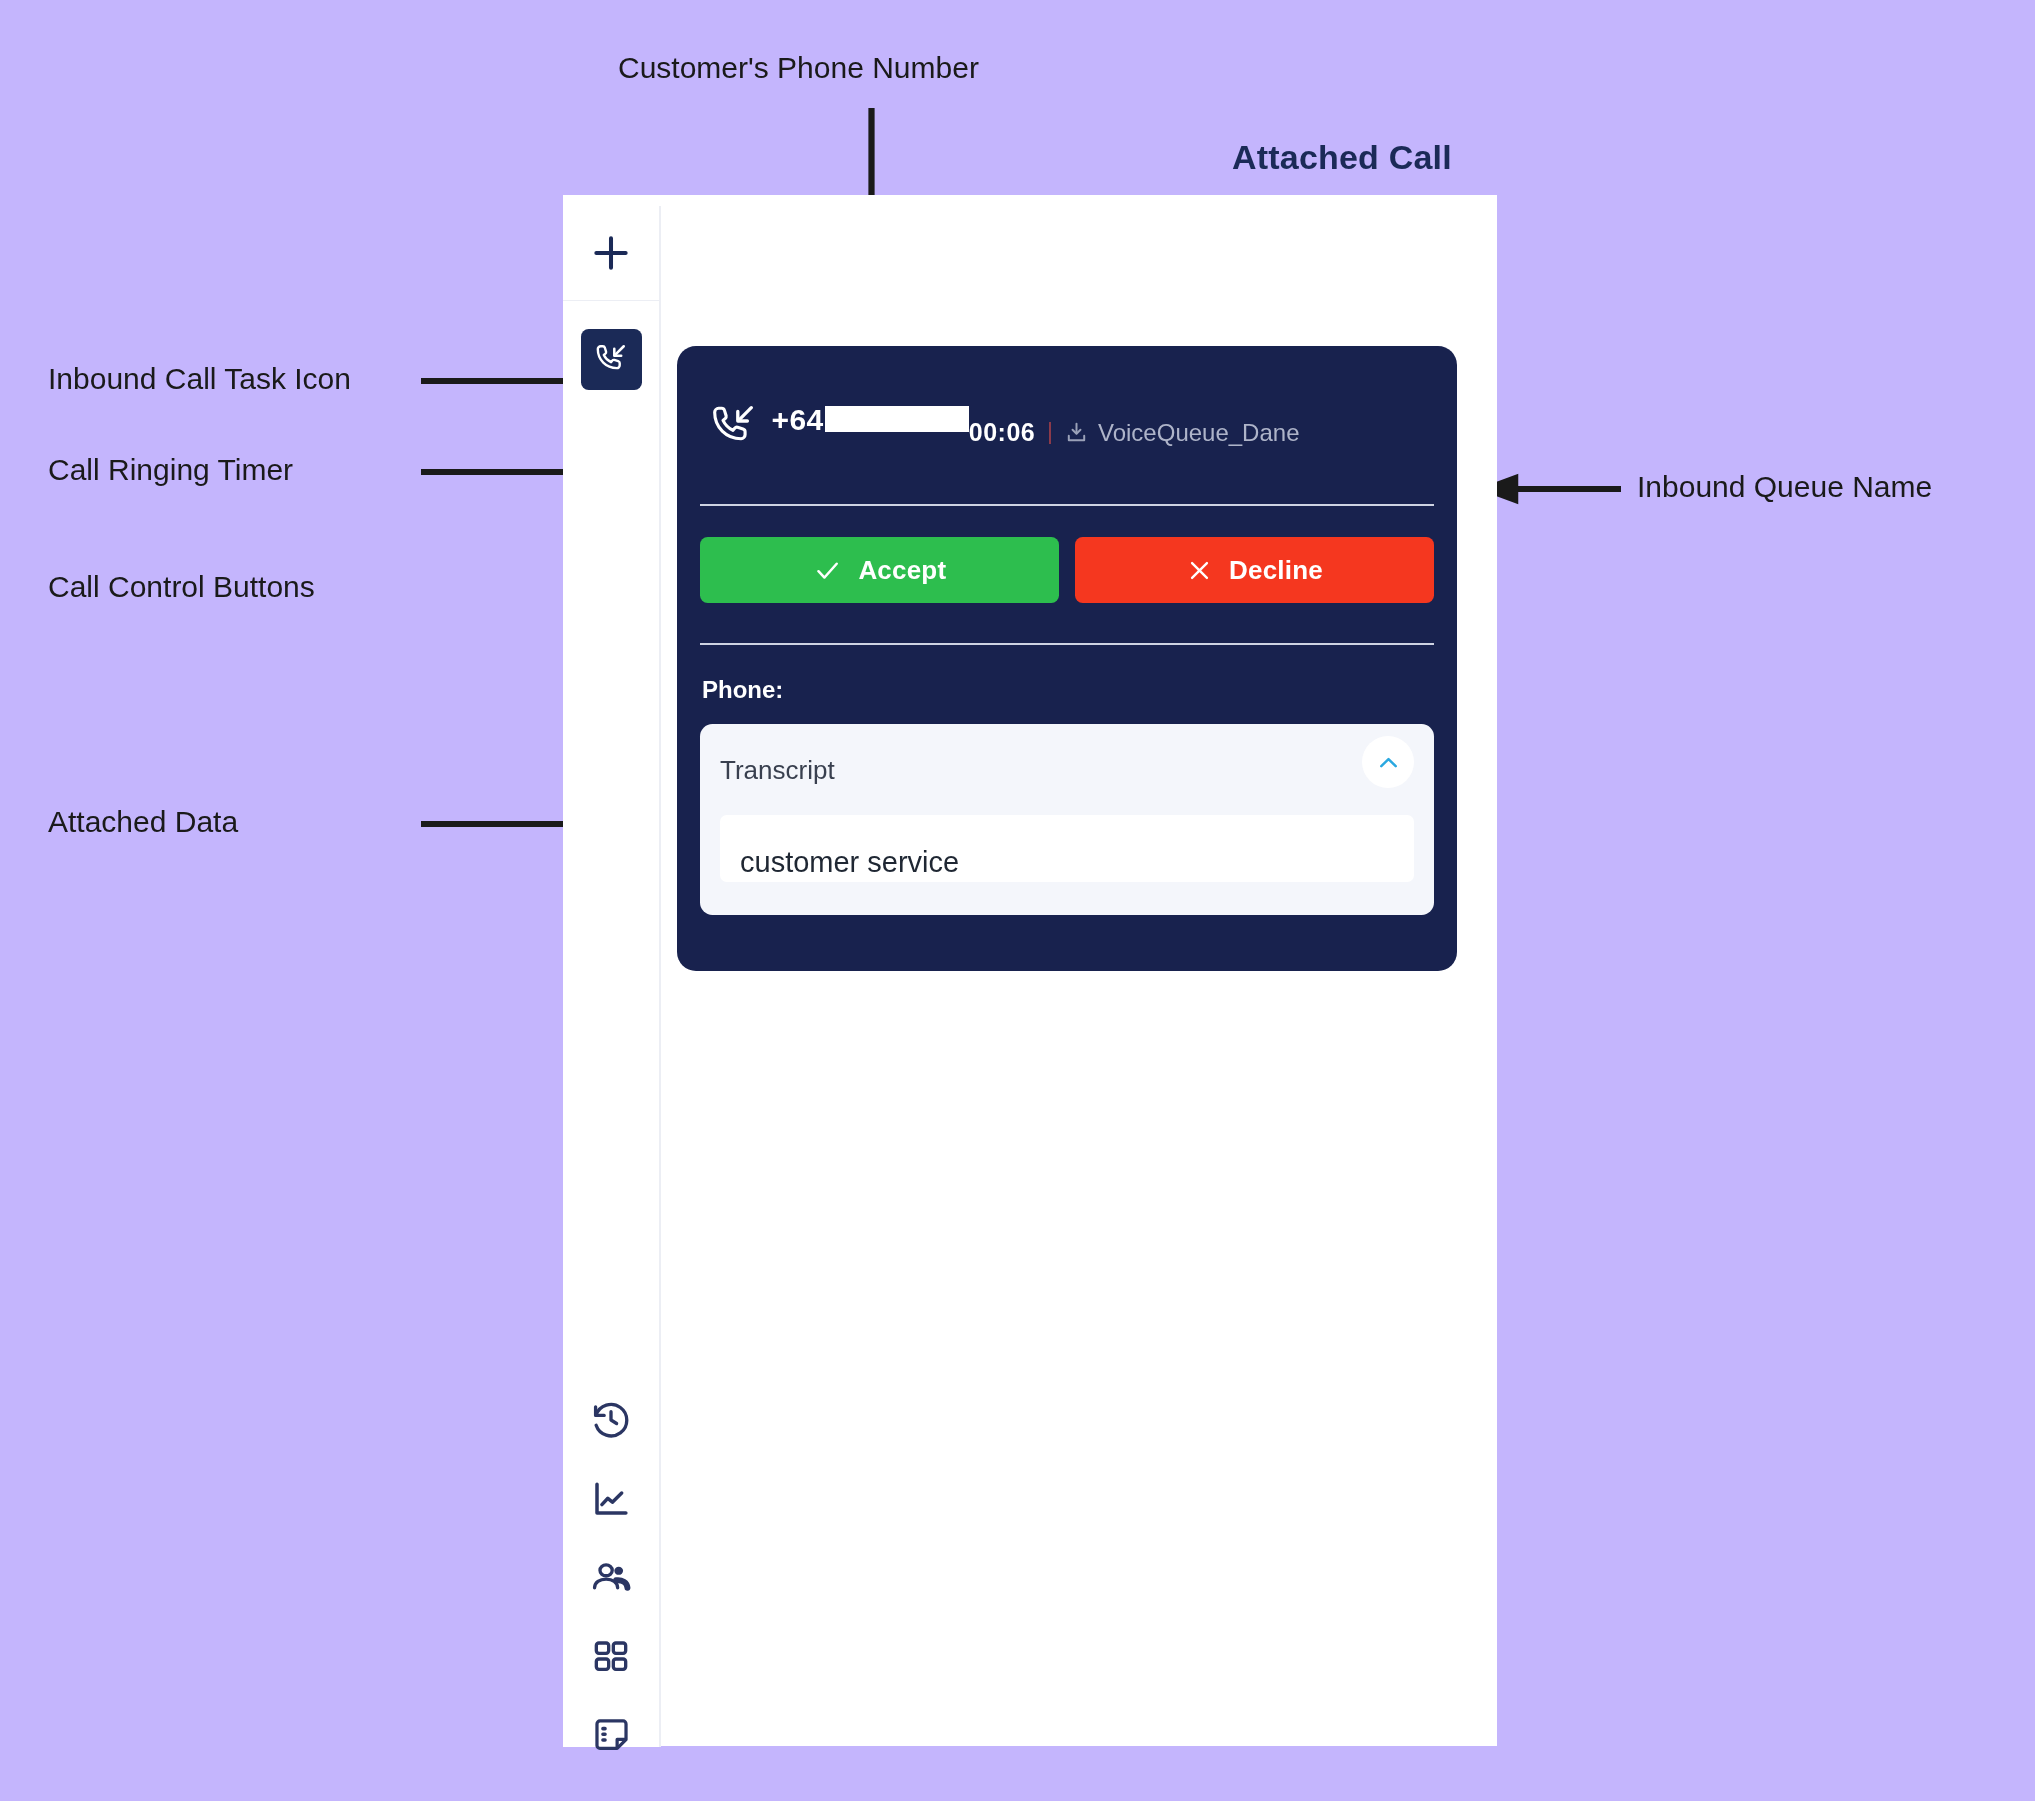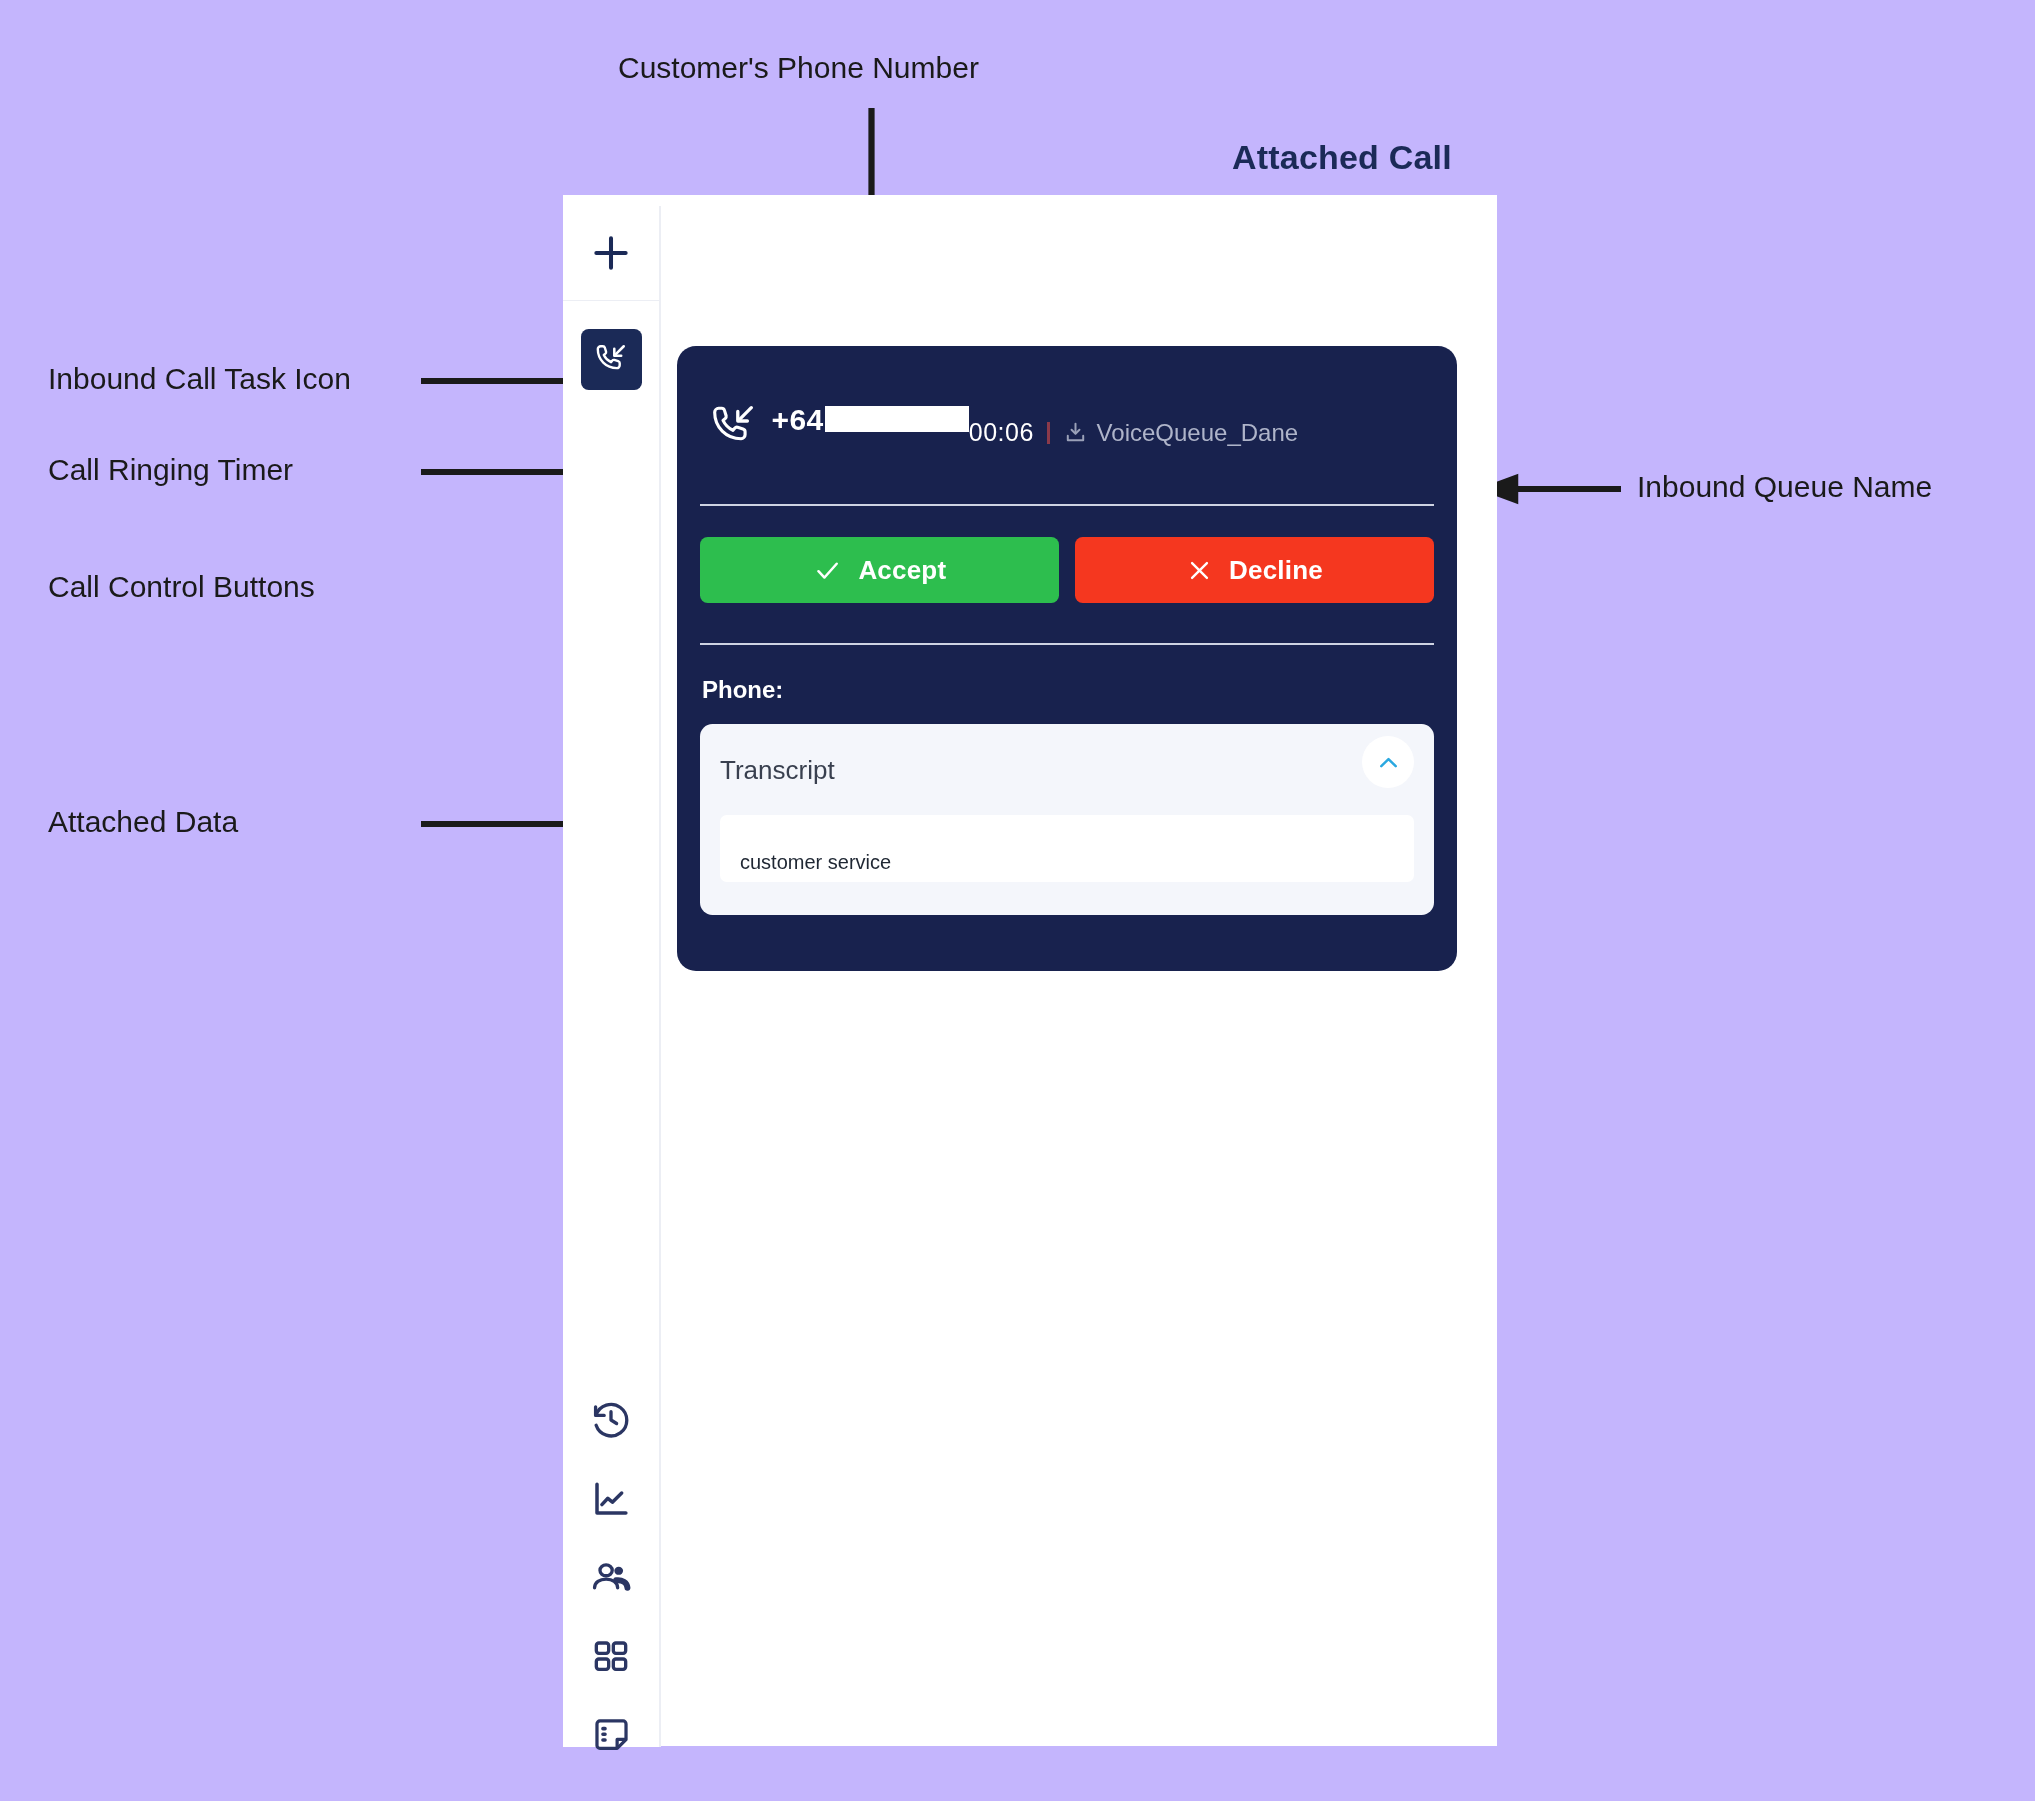--- a/index.html
+++ b/index.html
@@ -144,21 +144,21 @@
     top: -2.9px;
   }
   .caller-meta {
     display: flex;
     align-items: center;
     margin-top: 14.4px;
     white-space: nowrap;
   }
   .timer {
     font-size: 25px;
-    font-weight: 400;
+    font-weight: 700;
     color: #ffffff;
     letter-spacing: 0.5px;
     text-align: right;
   }
   .meta-sep {
     width: 2.4px;
     height: 22px;
     background: #8b3a4a;
     margin: 0 13.4px;
   }
@@ -257,21 +257,21 @@
     width: 694px;
     height: 67px;
     background: #ffffff;
     border-radius: 6.7px;
     display: flex;
     align-items: center;
     padding-left: 20px;
     box-sizing: border-box;
   }
   .transcript-value {
-    font-size: 20px;
+    font-size: 29px;
     color: #1f2733;
     font-weight: 400;
     margin-top: 28px;
   }
 </style>
 </head>
 <body>
 
 <div id="page">
 

